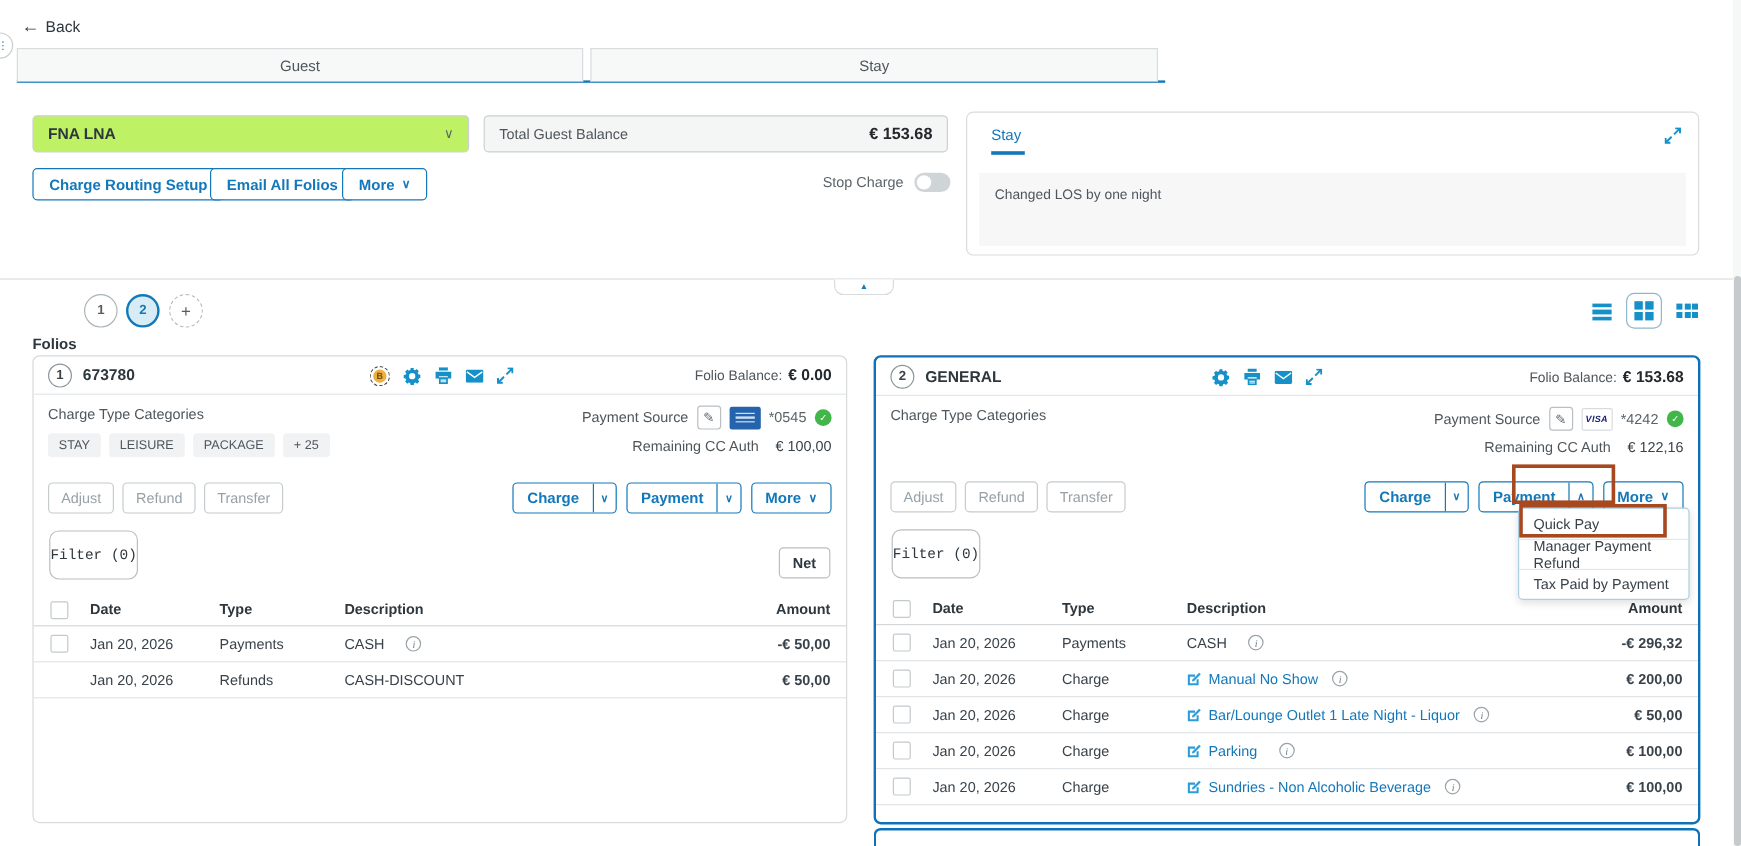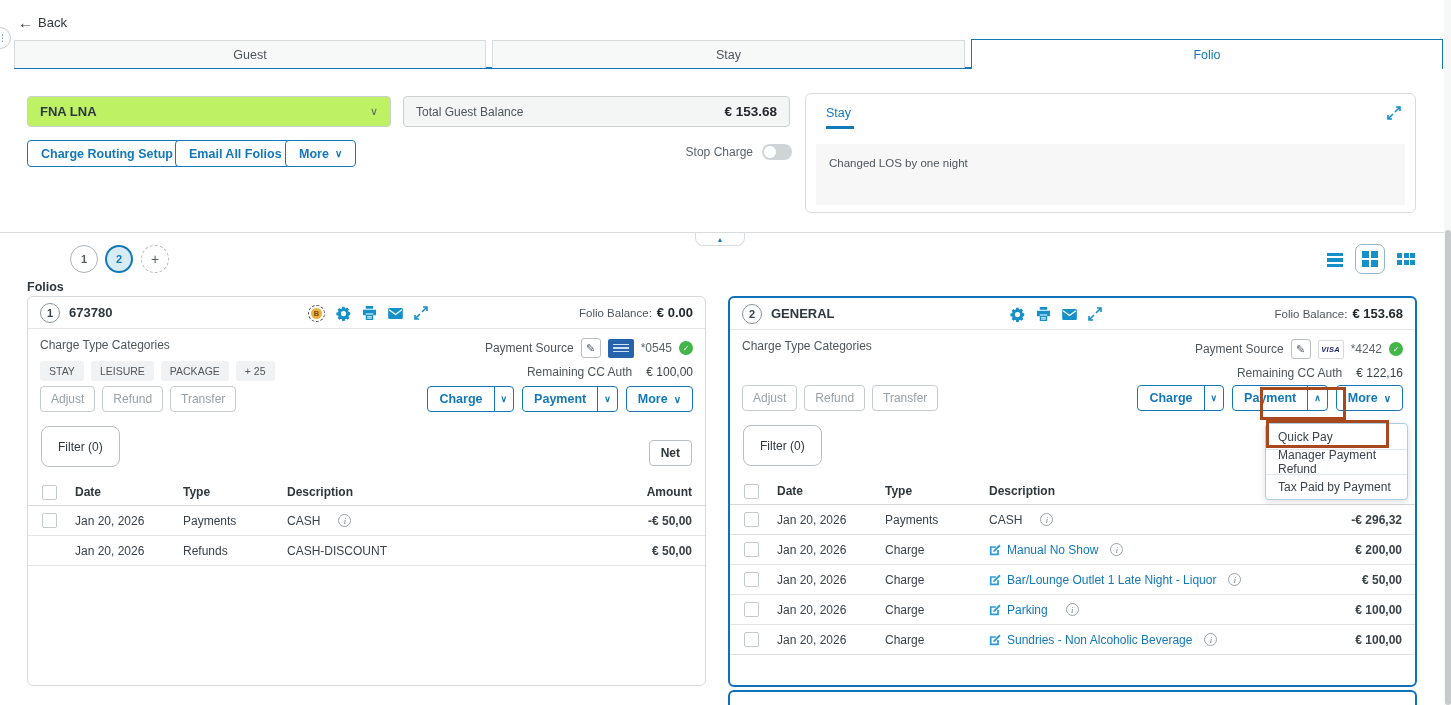--- a/index.html
+++ b/index.html
@@ -91,32 +91,32 @@
   .cclogo.amex { background:#2563ac; display:flex; flex-direction:column; justify-content:center; gap:2px; align-items:center; }
   .cclogo.amex i { display:block; width:16px; height:1.5px; background:#cfe0f2; }
   .cclogo.visa { background:#fff; border:1px solid #d8dbde; display:flex; align-items:center; justify-content:center; }
   .cclogo.visa .vt { font-size:7.5px; font-weight:bold; font-style:italic; color:#1a1f71; letter-spacing:.3px; }
   .cc-num { font-size:12px; color:#5a646a; }
   .check-circle { width:14px; height:14px; border-radius:50%; background:#43b649; color:#fff; font-size:8px; display:flex; align-items:center; justify-content:center; }
   .auth-row { margin-top:7px; display:flex; justify-content:flex-end; gap:14px; }
   .auth-row .lbl { font-size:12px; color:#4e565c; }
   .auth-row .val { font-size:12px; color:#39424a; }
 
-  .card-actions { display:flex; align-items:center; padding:0 12px; margin-top:5px; }
+  .card-actions { display:flex; align-items:center; padding:0 12px; margin-top:21px; }
   .actions-left { display:flex; gap:7px; }
   .gbtn { height:26px; padding:0 10px; border:1px solid #c6cbce; border-radius:4px; background:#fff; color:#98a1a7; font-size:12px; display:flex; align-items:center; cursor:pointer; font-family:inherit; }
   .actions-right { margin-left:auto; display:flex; gap:8px; }
   .split { display:flex; border:1px solid #1378ba; border-radius:4px; overflow:hidden; height:26px; background:#fff; }
   .split .seg { display:flex; align-items:center; padding:0 11px; color:#1378ba; font-size:12.5px; font-weight:bold; cursor:pointer; }
   .split .seg.caret { border-left:1px solid #1378ba; padding:0 6px; font-size:9px; }
   .bbtn { height:26px; border:1px solid #1378ba; border-radius:4px; background:#fff; color:#1378ba; font-size:12.5px; font-weight:bold; display:flex; align-items:center; gap:6px; padding:0 11px; cursor:pointer; font-family:inherit; }
   .bbtn .chev { font-size:10px; }
 
   .card-filter { display:flex; justify-content:space-between; align-items:center; padding:0 13px; margin-top:14px; }
-  .filter-btn { height:41px; padding:0 16px; border:1px solid #b9bfc3; border-radius:8px; background:#fff; color:#2e373d; font-size:12px; display:flex; align-items:center; cursor:pointer; font-family:Liberation Sans, sans-serif; }
+  .filter-btn { height:41px; padding:0 0; border:1px solid #b9bfc3; border-radius:8px; background:#fff; color:#2e373d; font-size:12px; display:flex; align-items:center; cursor:pointer; font-family:Liberation Mono, monospace; }
   .net-btn { height:26px; padding:0 11px; border:1px solid #b9bfc3; border-radius:4px; background:#fff; color:#2e373d; font-size:12px; font-weight:bold; display:flex; align-items:center; cursor:pointer; font-family:inherit;margin-top:12px; }
 
   .tbl { margin-top:12px; }
   .trow { display:flex; align-items:center; height:30px; border-bottom:1px solid #e2e5e7; font-size:12px; color:#39424a; }
   .trow.thead { height:27px; font-weight:bold; color:#2e373d; border-bottom:1px solid #d4d8da; }
   .c-check { flex:0 0 47px; padding-left:14px; }
   .c-date  { flex:0 0 108px; }
   .c-type  { flex:0 0 85px; }
   .c-desc  { flex:1 1 auto; display:flex; align-items:center; gap:6px;margin-left:19px; }
   .c-amount{ flex:0 0 120px; text-align:right; padding-right:13px; font-weight:bold; }
@@ -157,23 +157,20 @@
   <div class="edge-toggle">
     <span>⋮</span>
   </div>
 
   <div class="tab-underline"></div>
   <div class="tab t-guest">
       <span>Guest</span>
     </div>
   <div class="tab t-stay">
       <span>Stay</span>
-    </div>
-  <div class="tab t-folio">
-      <span>Folio</span>
     </div>
 
   <div class="guest-select">
     <span class="val">FNA LNA</span>
     <span class="chev">∨</span>
   </div>
   <div class="balance-box">
     <span class="lbl">Total Guest Balance</span>
     <span class="val">€ 153.68</span>
   </div>

